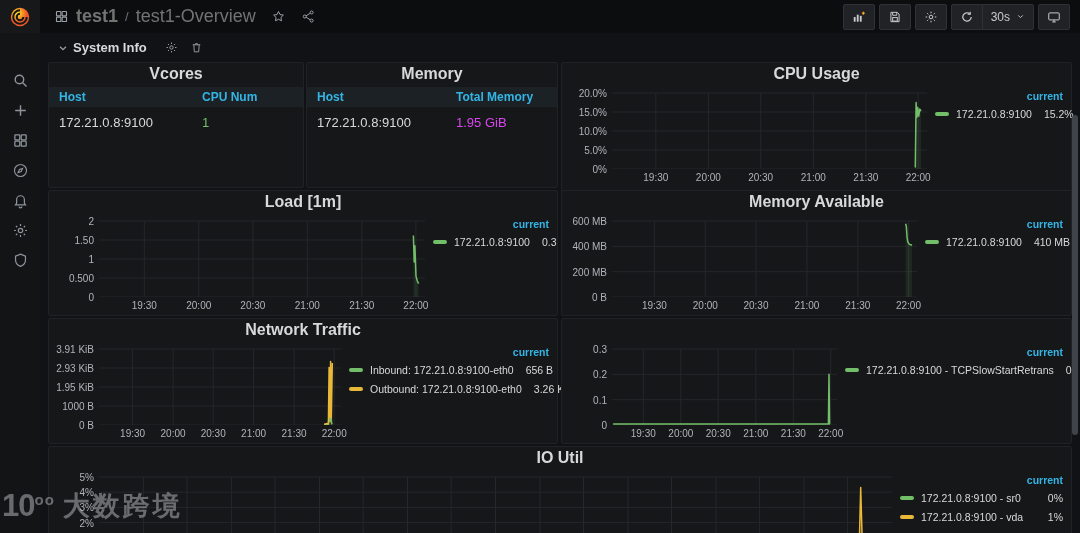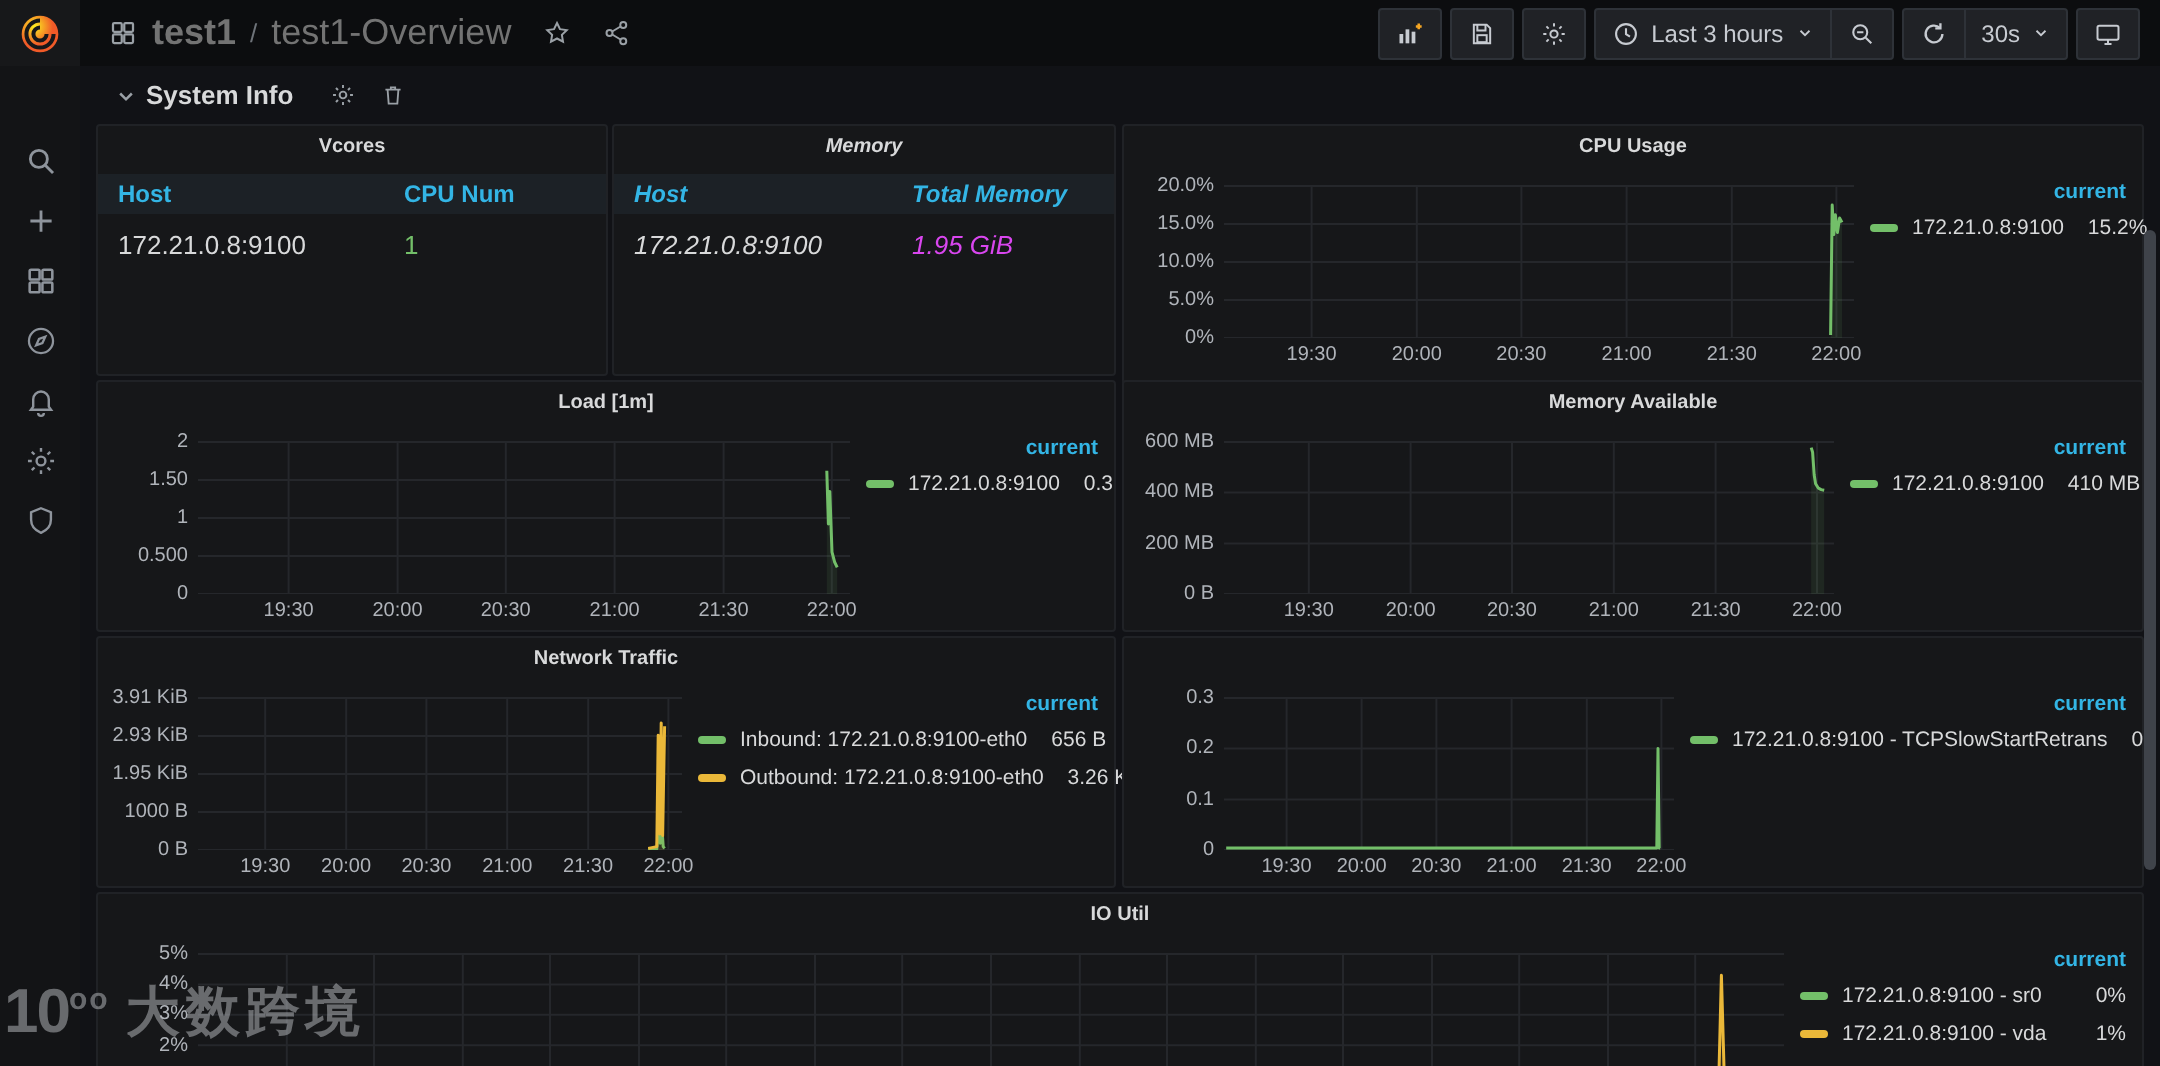--- a/index.html
+++ b/index.html
@@ -42,24 +42,24 @@
 
   
   .dash { position:absolute; left:40px; top:33px; right:0; bottom:0; background:#111216; }
   .rowhdr { position:absolute; left:12px; top:6px; display:flex; align-items:flex-start; gap:8px; }
   .rowhdr .rtitle { display:flex; align-items:center; gap:5px; background:none; border:0; color:#d8d9da; font-size:13px; font-weight:700; font-family:inherit; cursor:pointer; }
   .rowhdr .rtitle svg { width:10px; height:10px; color:#9aa0a6; }
   .rowhdr .icon-btn { margin-left:4px; }
   .rowhdr .icon-btn svg { width:13px; height:13px; }
 
   .panel { position:absolute; background:#161719; border:1px solid #202226; border-radius:2px; }
-  .ptitle { height:22px; line-height:22px; text-align:center; font-size:10px; font-weight:700; color:#d8d9da; cursor:pointer; }
+  .ptitle { height:22px; line-height:22px; text-align:center; font-size:16px; font-weight:700; color:#d8d9da; cursor:pointer; }
 
   #p-vcores   { left:8px;   top:29px;  width:256px; height:126px; }
-  #p-memory   { left:266px; top:29px;  width:252px; height:126px;font-style:italic; }
+  #p-memory   { left:266px; top:29px;  width:252px; height:126px; }
   #p-cpu      { left:521px; top:29px;  width:511px; height:153px; }
   #p-load     { left:8px;   top:157px; width:510px; height:126px; }
   #p-memavail { left:521px; top:157px; width:511px; height:126px; }
   #p-net      { left:8px;   top:285px; width:510px; height:126px; }
   #p-tcp      { left:521px; top:285px; width:511px; height:126px; }
   #p-io       { left:8px;   top:413px; width:1024px; height:126px; }
 
   
   .tbl { margin-top:2px; }
   .tbl-head, .tbl-row { display:grid; grid-template-columns:1fr 95px; padding:0 6px 0 10px; align-items:center; }
@@ -142,38 +142,20 @@
           <path d="M8 4v5h7V4"></path>
           <rect x="8" y="13" width="8" height="6"></rect>
         </svg>
     </button>
     <button class="nav-btn">
       <svg viewBox="0 0 24 24" fill="none" stroke="currentColor" stroke-width="1.7">
         <circle cx="12" cy="12" r="3.1"></circle>
         <path d="M12 2.8v2.7M12 18.5v2.7M2.8 12h2.7M18.5 12h2.7M5.5 5.5l1.9 1.9M16.6 16.6l1.9 1.9M18.5 5.5l-1.9 1.9M7.4 16.6l-1.9 1.9"></path>
         </svg>
     </button>
-    <div class="btn-group">
-      <button class="nav-btn">
-        <svg viewBox="0 0 24 24" fill="none" stroke="currentColor" stroke-width="1.8">
-          <circle cx="12" cy="12" r="8.5"></circle>
-            <path d="M12 7v5.2l3.4 2"></path>
-          </svg>
-        <span>Last 3 hours</span>
-        <svg class="caret" viewBox="0 0 24 24" fill="none" stroke="currentColor" stroke-width="2.4">
-            <path d="M6 9l6 6 6-6"></path>
-          </svg>
-      </button>
-      <button class="nav-btn">
-        <svg viewBox="0 0 24 24" fill="none" stroke="currentColor" stroke-width="1.8">
-          <circle cx="10.5" cy="10.5" r="6"></circle>
-            <path d="M15.2 15.2L20 20M7.8 10.5h5.4"></path>
-          </svg>
-      </button>
-    </div>
     <div class="btn-group">
       <button class="nav-btn">
         <svg viewBox="0 0 24 24" fill="none" stroke="currentColor" stroke-width="2">
           <path d="M19.2 12a7.2 7.2 0 1 1-2.1-5.1"></path>
             <path d="M17.5 2.8v4.4h-4.4"></path>
           </svg>
       </button>
       <button class="nav-btn">
         <span>30s</span>
         <svg class="caret" viewBox="0 0 24 24" fill="none" stroke="currentColor" stroke-width="2.4">

